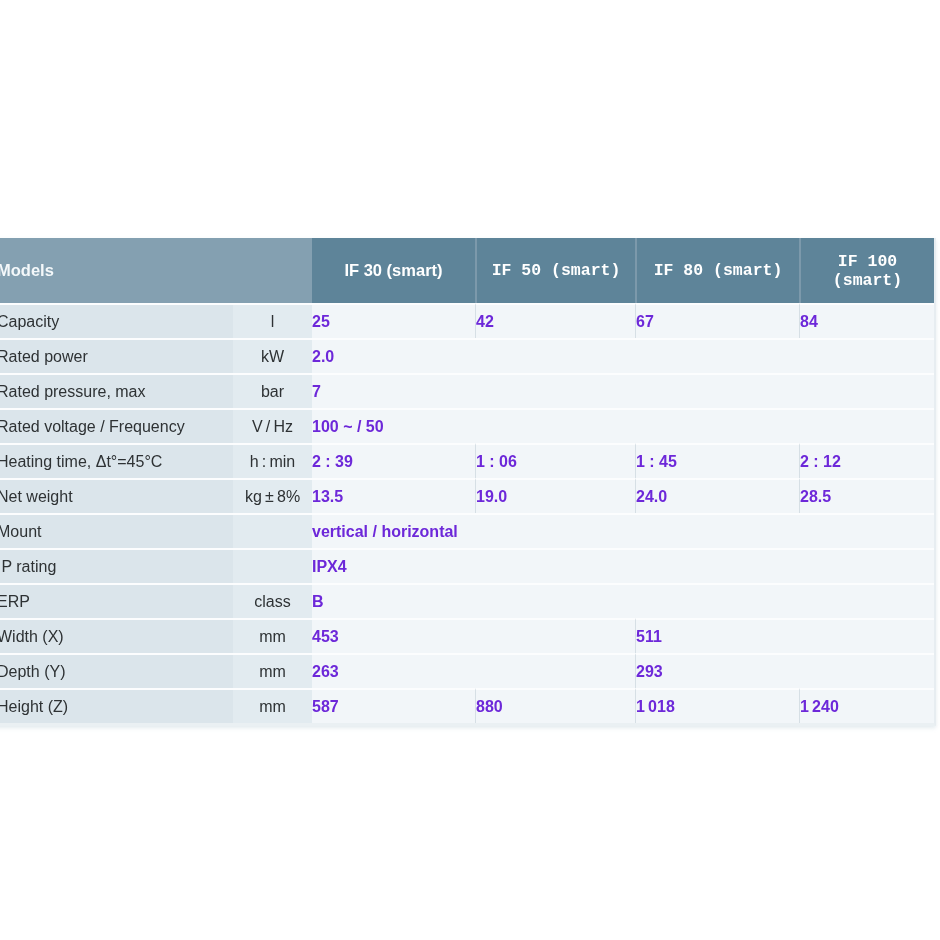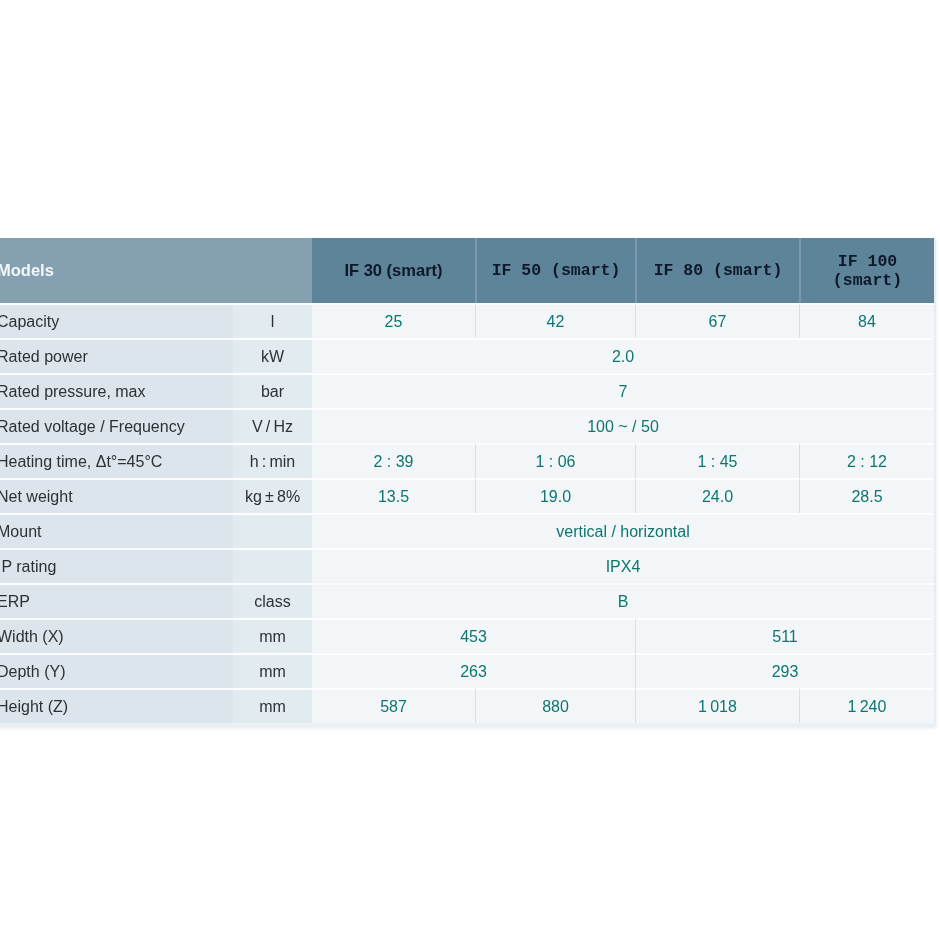--- a/index.html
+++ b/index.html
@@ -37,21 +37,21 @@
     color: #f4f8fa;
     font-weight: bold;
     text-align: left;
     padding: 0 0 0 10px;
     height: 65px;
     vertical-align: middle;
     font-size: 16.5px;
   }
   th.model-head {
     background: #5e8499;
-    color: #0f172a;
+    color: #ffffff;
     font-weight: bold;
     text-align: center;
     height: 65px;
     vertical-align: middle;
     padding: 0;
     font-size: 16.5px;
   }
   th.model-head.hsep { border-left: 2px solid #7c99ab; font-family: Liberation Mono, monospace; }
   
   td {
@@ -66,22 +66,23 @@
     padding-left: 10px;
     color: #2e3234;
   }
   td.unit {
     background: #e2ebf0;
     text-align: center;
     color: #2e3234;
   }
   td.val {
     background: #f2f6f9;
-    text-align: center;
-    color: #0f766e;
+    text-align: left;
+    color: #6d28d9;
+    font-weight: bold;
   }
   td.val.sep { border-left: 1px solid #d6dfe5; margin-left: 26px; }
 </style>
 </head>
 <body>
 
 <div class="page">
   <div class="table-wrap">
     <table class="spec">
       <colgroup>

